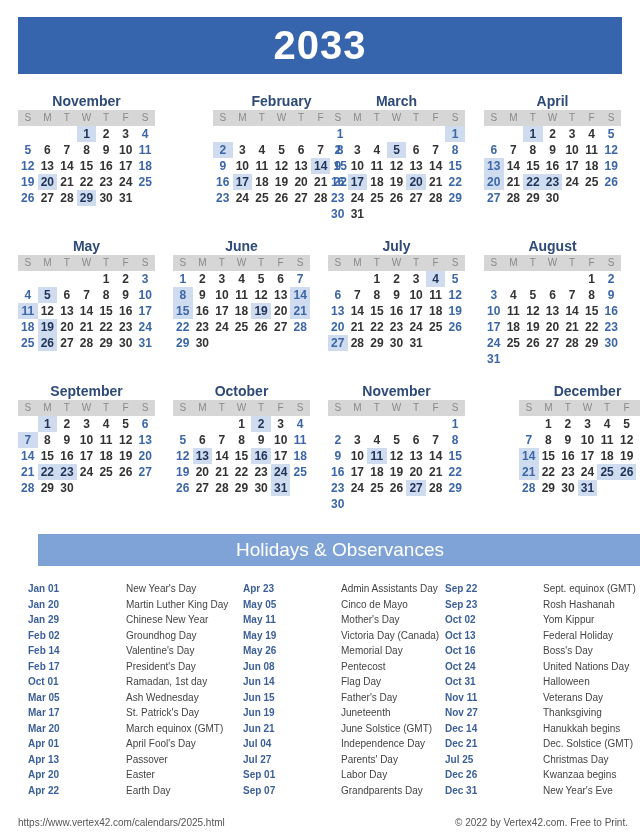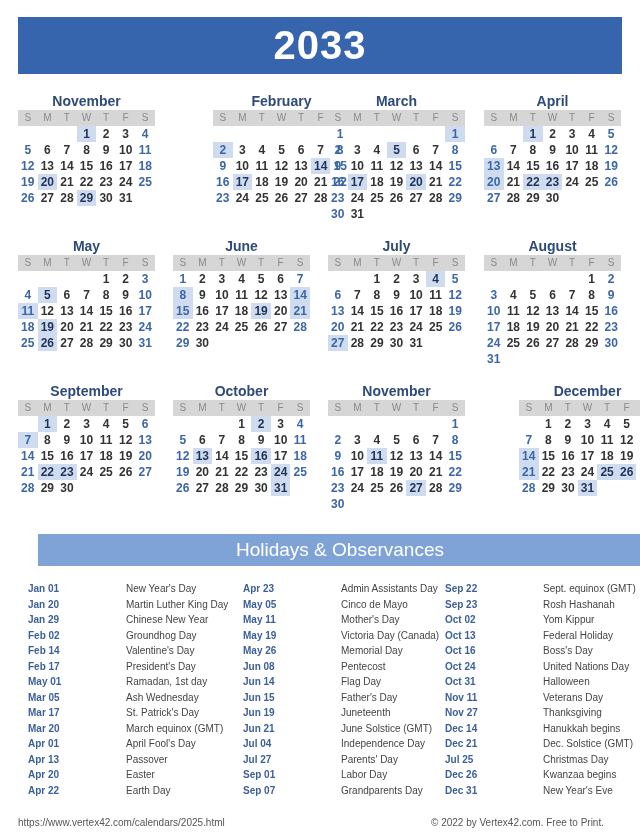--- a/index.html
+++ b/index.html
@@ -40,21 +40,21 @@
 
   .holiday-col { position: absolute; top: 581px; }
   .holiday-row { display: flex; height: 15.5px; line-height: 15.5px; font-size: 10px; }
   .holiday-date { color: #3b5f99; font-weight: bold; width: 50px; }
   .holiday-name { color: #444444; margin-left: 48px; }
 
   .footer {
     position: absolute; top: 817px; font-size: 10px; color: #555555;
   }
   .footer-left { left: 18px; }
-  .footer-right { right: 36px; }
+  .footer-right { right: 12px; }
 </style>
 </head>
 <body>
 
 <div class="year-banner">2033</div>
 
 <div class="months" id="months">
     <div class="month" style="left: 0px; top: 0px;">
       <div class="month-name">November</div>
       <div class="dow-bar">
@@ -651,21 +651,21 @@
       </div>
       <div class="holiday-row">
         <span class="holiday-date">Feb 14</span>
         <span class="holiday-name">Valentine's Day</span>
       </div>
       <div class="holiday-row">
         <span class="holiday-date">Feb 17</span>
         <span class="holiday-name">President's Day</span>
       </div>
       <div class="holiday-row">
-        <span class="holiday-date">May 01</span>
+        <span class="holiday-date">Oct 01</span>
         <span class="holiday-name">Ramadan, 1st day</span>
       </div>
       <div class="holiday-row">
         <span class="holiday-date">Mar 05</span>
         <span class="holiday-name">Ash Wednesday</span>
       </div>
       <div class="holiday-row">
         <span class="holiday-date">Mar 17</span>
         <span class="holiday-name">St. Patrick's Day</span>
       </div>

